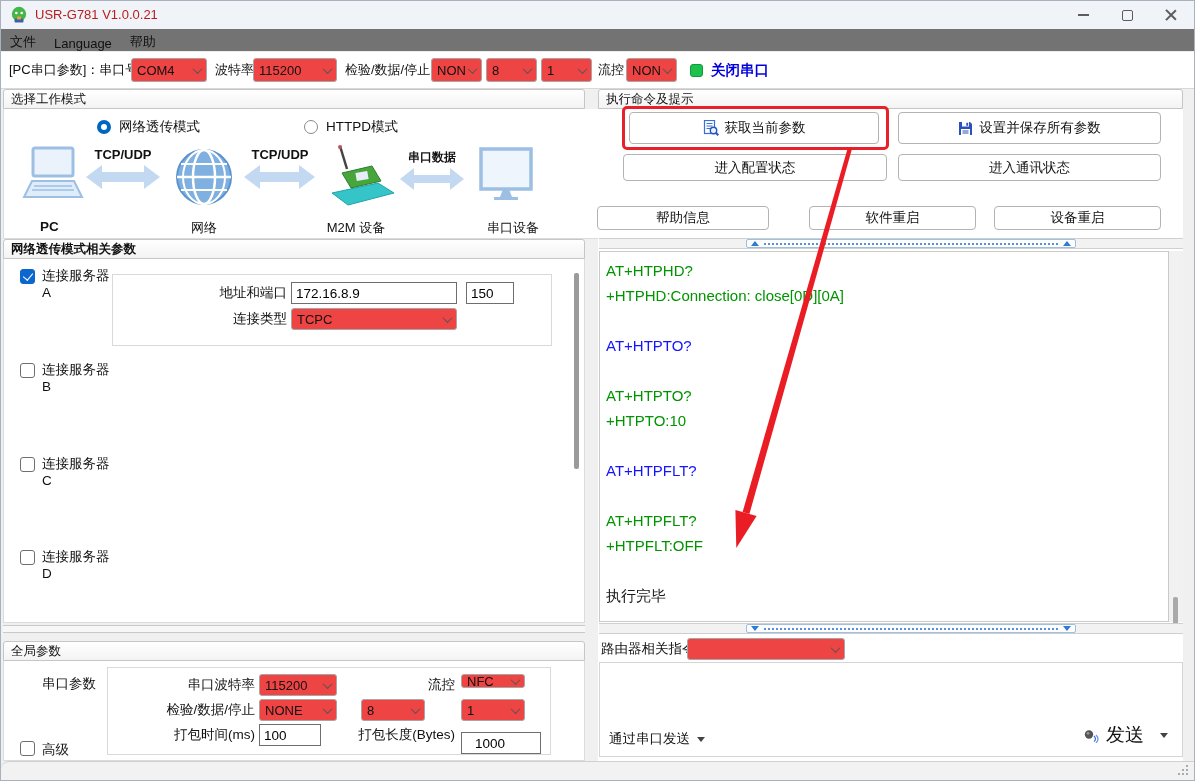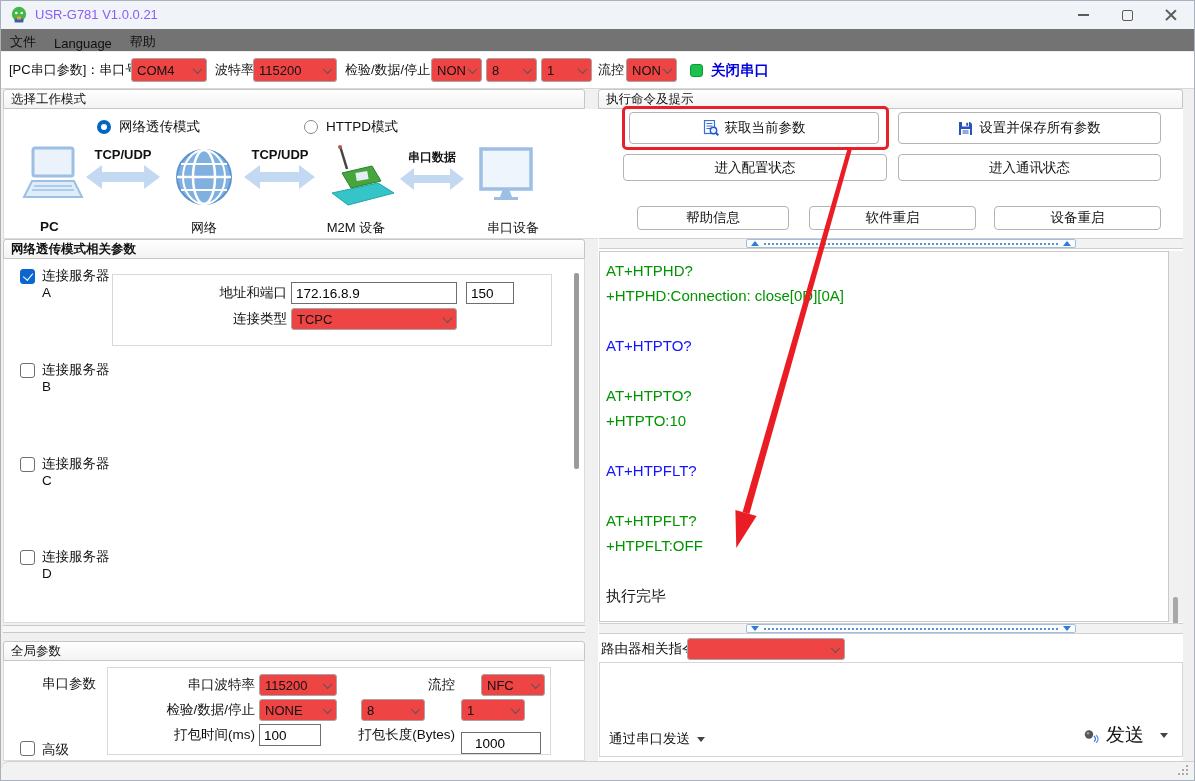--- a/index.html
+++ b/index.html
@@ -3,21 +3,21 @@
 <meta charset="utf-8">
 <style>
   * { margin:0; padding:0; box-sizing:border-box; }
   body { font-family:"Liberation Sans","DejaVu Sans",sans-serif; background:#666; }
   .window { position:relative; width:1195px; height:781px; background:#f0f0f0;
             border:1px solid #a9b2bc; overflow:hidden; font-size:13px; color:#111; }
 
   
   .titlebar { position:absolute; left:0; top:0; width:100%; height:28px; background:#f0f4f9; }
   .app-icon { position:absolute; left:9px; top:5px; }
-  .title-text { position:absolute; left:34px; top:0; line-height:28px; color:#8b5cf6; font-size:13px; }
+  .title-text { position:absolute; left:34px; top:0; line-height:28px; color:#b91c1c; font-size:13px; }
   .wc { position:absolute; top:0; width:42px; height:28px; display:flex; align-items:center; justify-content:center; cursor:default; }
   .wc-min { right:90px; } .wc-max { right:46px; } .wc-close { right:2px; }
   .wc-min i { display:block; width:11px; height:2px; background:#5c5c5c; }
   .wc-max i { display:block; width:11px; height:11px; border:1.4px solid #5c5c5c; border-radius:2px; }
   .wc-close i { position:relative; display:block; width:12px; height:12px; }
   .wc-close i::before,.wc-close i::after { content:""; position:absolute; left:5px; top:-1px; width:1.6px; height:14px; background:#5c5c5c; }
   .wc-close i::before { transform:rotate(45deg);} .wc-close i::after { transform:rotate(-45deg);}
 
   
   .menubar { position:absolute; left:0; top:28px; width:100%; height:22px; background:#737373; display:flex; align-items:flex-end; }
@@ -285,21 +285,21 @@
   <div class="gh gh-global">全局参数</div>
   <div class="panel panel-global">
     <span class="serial-grp-lbl">串口参数</span>
     <div class="gbox">
       <span class="l1" style="top:6px;">串口波特率</span>
       <div class="sel" style="left:151px;top:6px;width:78px;height:22px;">
         <span class="val">115200</span>
           <span class="chev"></span>
       </div>
       <span class="l2" style="top:6px;">流控</span>
-      <div class="sel" style="left:373px;top:6px;width:64px;height:22px;">
+      <div class="sel" style="left:353px;top:6px;width:64px;height:14px;">
         <span class="val">NFC</span>
           <span class="chev"></span>
       </div>
       <span class="l1" style="top:31px;">检验/数据/停止</span>
       <div class="sel" style="left:151px;top:31px;width:78px;height:22px;">
         <span class="val">NONE</span>
           <span class="chev"></span>
       </div>
       <div class="sel" style="left:253px;top:31px;width:64px;height:22px;">
         <span class="val">8</span>
@@ -343,21 +343,21 @@
         <line x1="4.5" y1="12" x2="10.5" y2="12" stroke="#2a52be"></line>
     </svg>
     <span>设置并保存所有参数</span>
   </div>
   <div class="btn" style="left:622px;top:153px;width:264px;height:27px;">
     <span>进入配置状态</span>
   </div>
   <div class="btn" style="left:897px;top:153px;width:263px;height:27px;">
     <span>进入通讯状态</span>
   </div>
-  <div class="btn" style="left:636px;top:205px;width:152px;height:24px;align-items:center;">
+  <div class="btn" style="left:596px;top:205px;width:172px;height:24px;align-items:center;">
     <span>帮助信息</span>
   </div>
   <div class="btn" style="left:808px;top:205px;width:167px;height:24px;">
     <span>软件重启</span>
   </div>
   <div class="btn" style="left:993px;top:205px;width:167px;height:24px;">
     <span>设备重启</span>
   </div>
 
   <div class="splitter" style="top:237px;">

